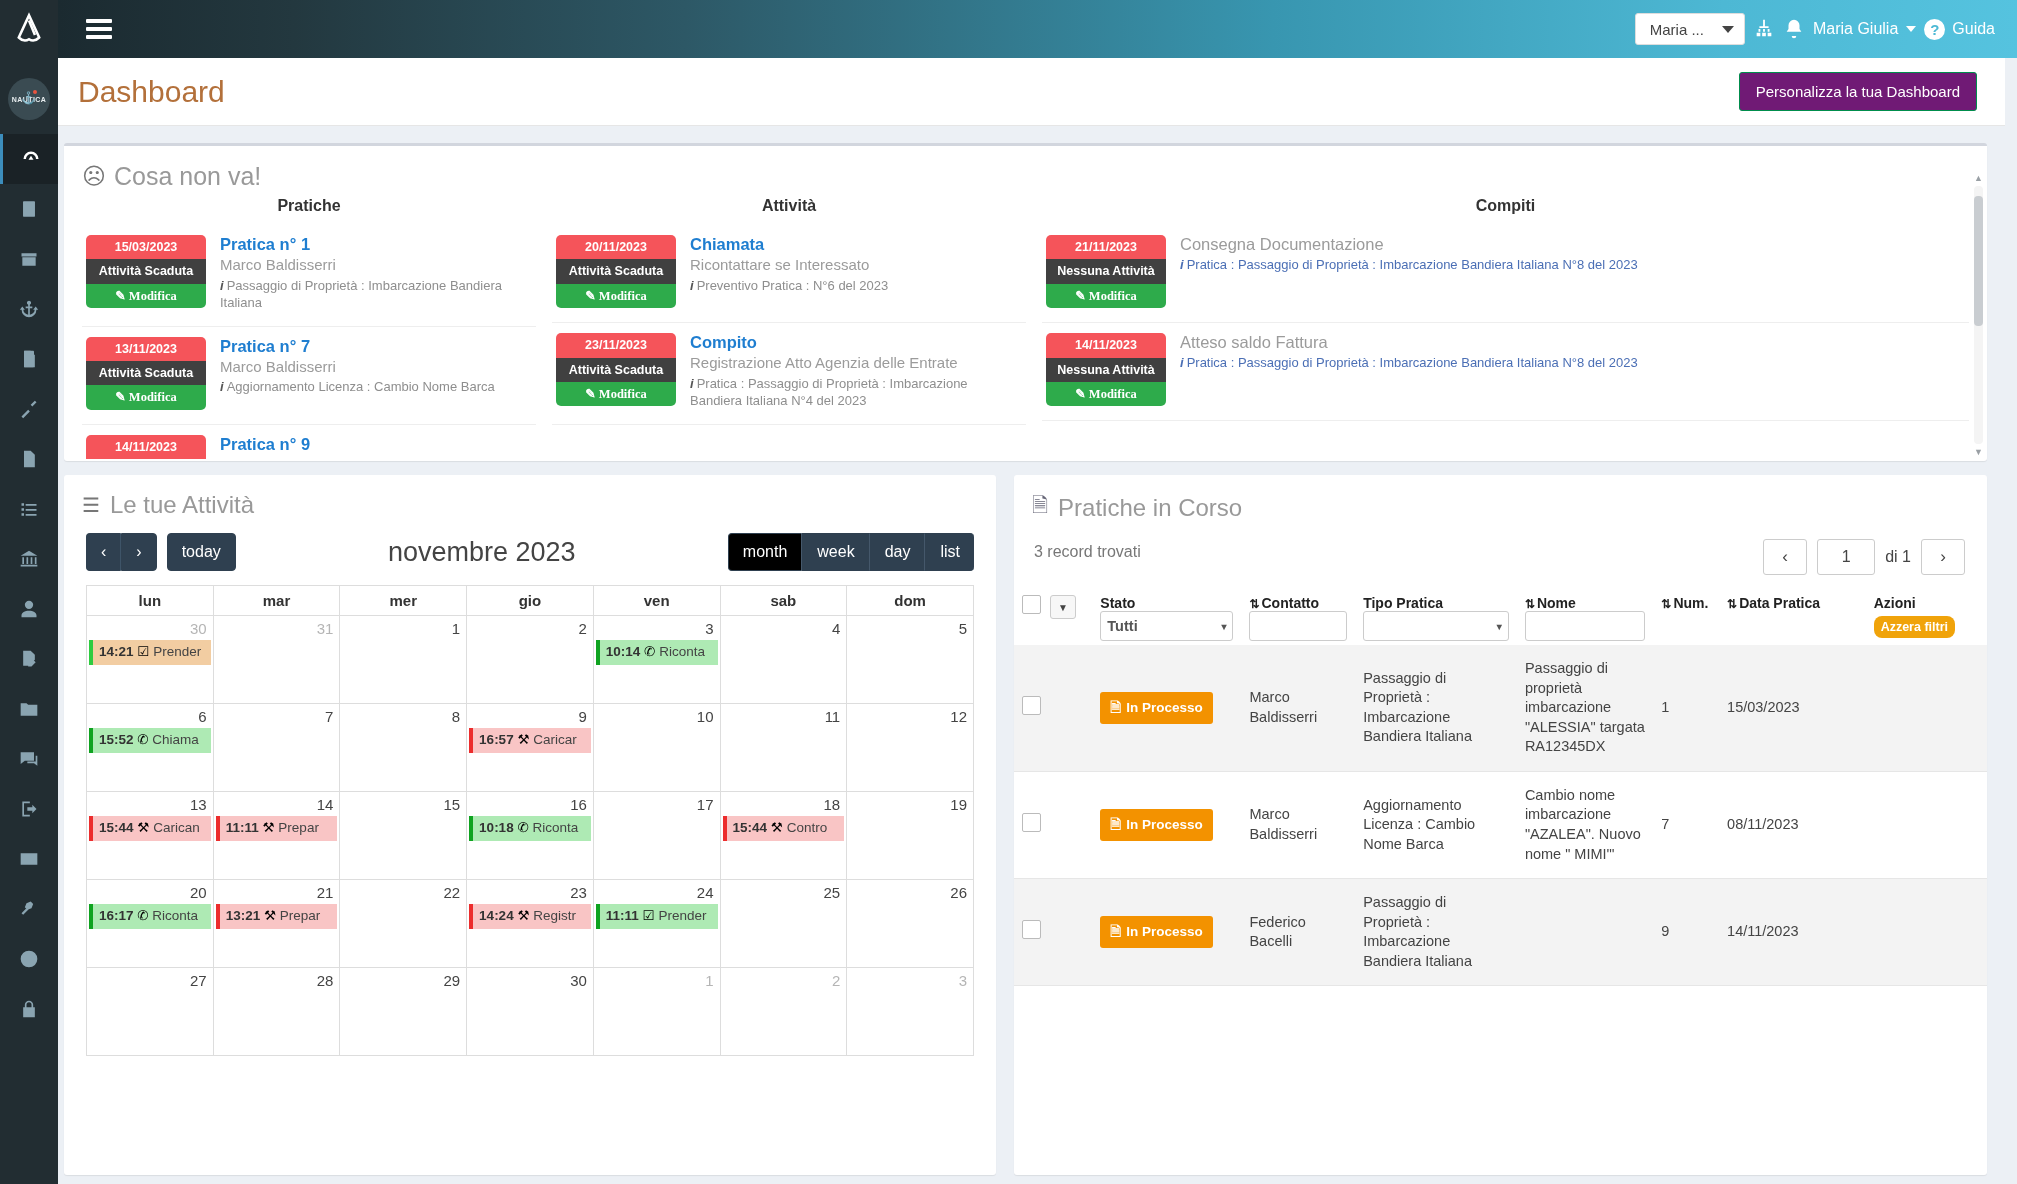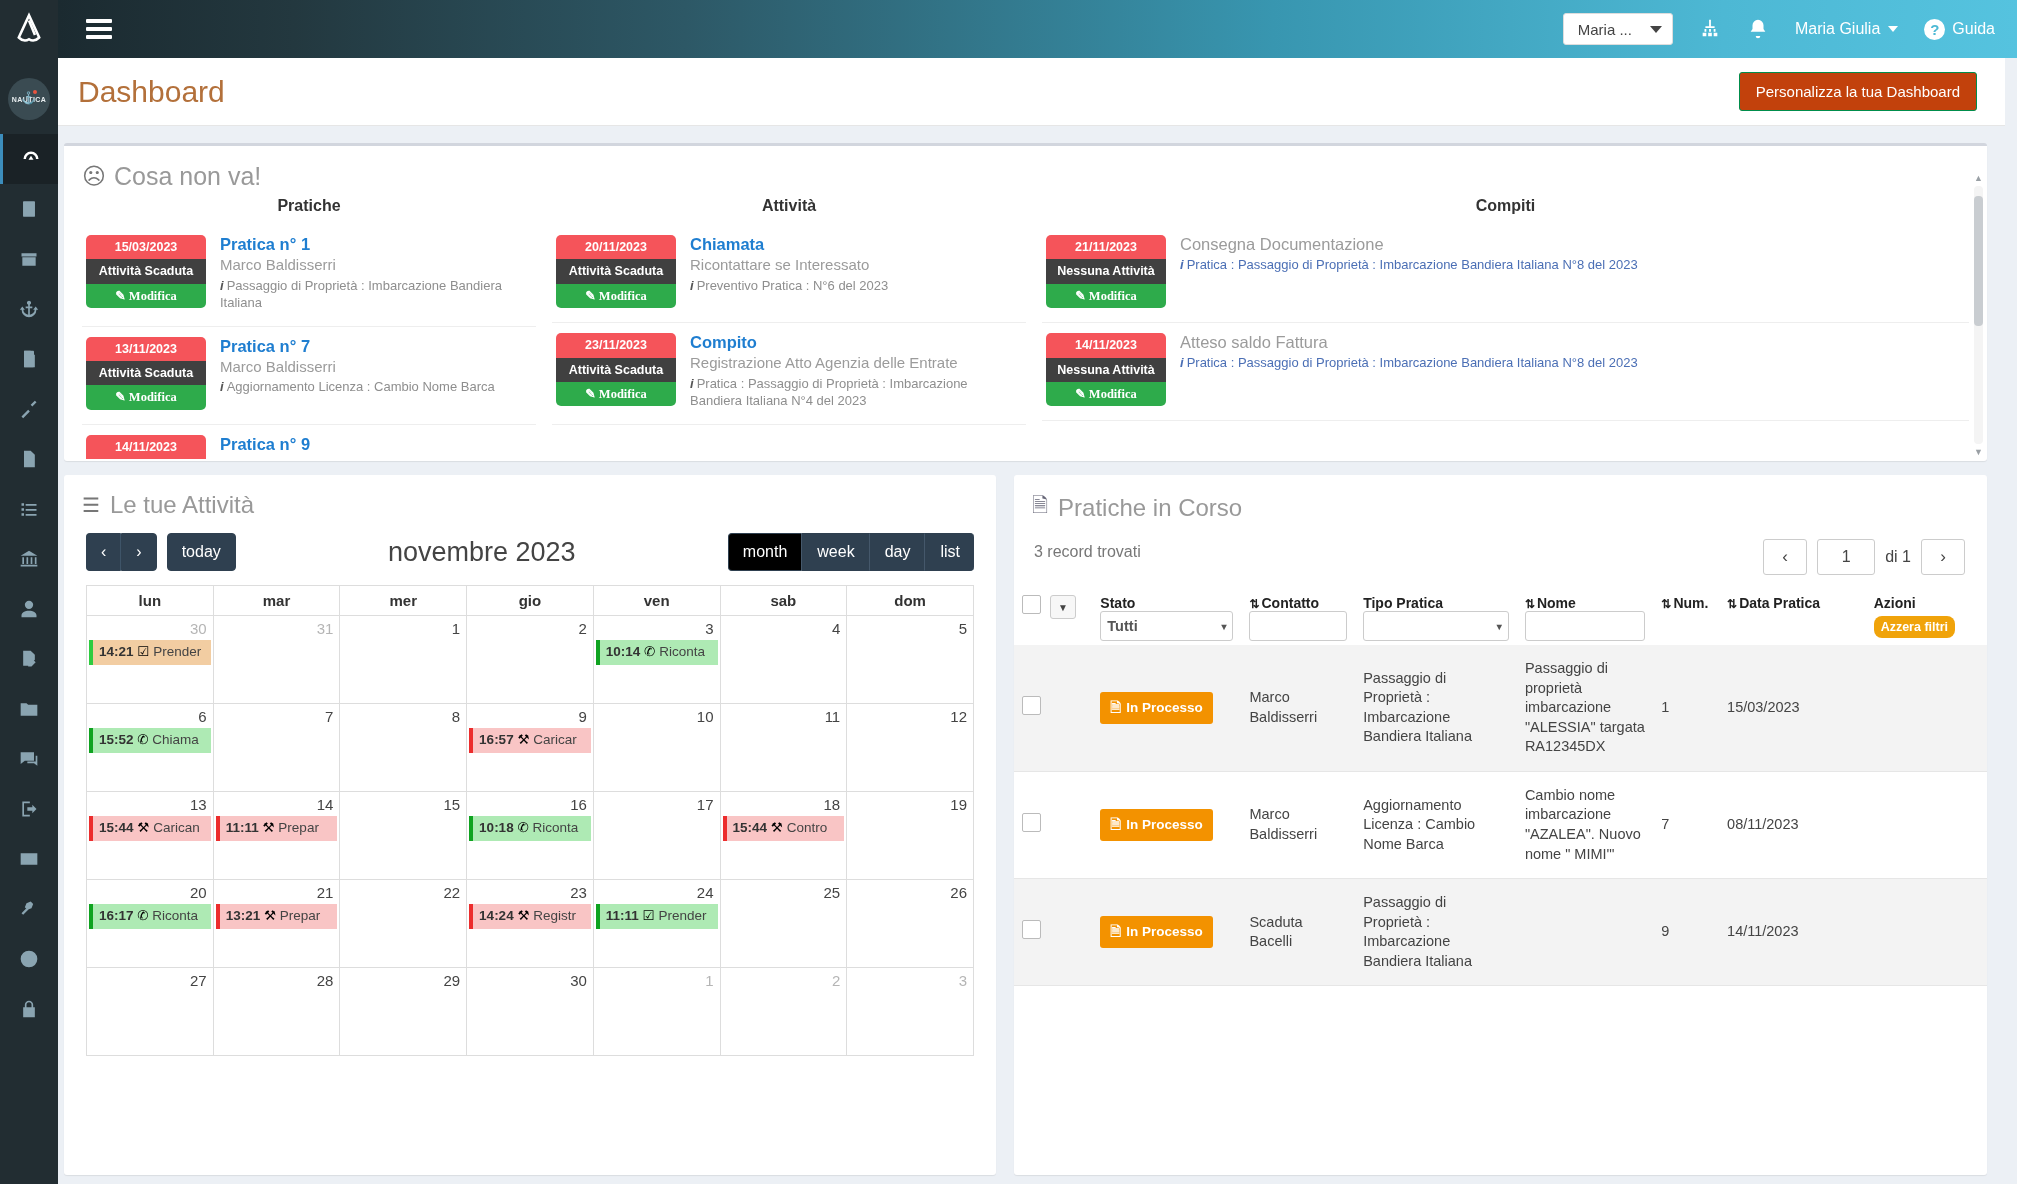--- a/index.html
+++ b/index.html
@@ -59,21 +59,21 @@
     display: flex; align-items: center;
     z-index: 25;
   }
   #hamburger {
     width: 26px; margin-left: 28px; cursor: pointer;
   }
   #hamburger .bar {
     height: 4px; background: #fff; margin: 4px 0; border-radius: 1px;
   }
   #topbar-right {
-    margin-left: auto; display: flex; align-items: center; gap: 26px; padding-right: 22px;
+    margin-left: auto; display: flex; align-items: center; gap: 8px; padding-right: 22px;
   }
   #client-select {
     background: #fff; border-radius: 3px; height: 32px;
     display: flex; align-items: center; gap: 18px;
     padding: 0 10px 0 14px; font-size: 15px; color: #444;
     border: 1px solid #ddd; cursor: pointer;
   }
   #client-select .caret {
     width: 0; height: 0; border-left: 6px solid transparent;
     border-right: 6px solid transparent; border-top: 7px solid #444;
@@ -97,21 +97,21 @@
     width: 1959px; height: 1126px;
     background: #ecf0f5;
     overflow: hidden;
   }
   #page-head {
     background: #fff; height: 68px; display: flex; align-items: center;
     padding: 0 28px 0 32px; border-bottom: 1px solid #e6e6e6;
   }
   #page-title { font-size: 30px; color: #b3703a; font-weight: normal; }
   #customize-btn {
-    margin-left: auto; background: #c2410c; color: #fff;
+    margin-left: auto; background: #701a75; color: #fff;
     border: 1px solid #008d4c; border-radius: 3px;
     font-size: 15px; padding: 10px 16px; cursor: pointer;
   }
 
   
   #panel-issues {
     position: relative;
     margin: 17px 18px 0 18px;
     background: #fff; border-top: 3px solid #d2d6de;
     border-radius: 3px; height: 318px; overflow: hidden;
@@ -784,21 +784,21 @@
               <td>7</td>
               <td>08/11/2023</td>
               <td></td>
             </tr>
             <tr class="alt">
               <td><span class="chk"></span></td>
               <td><span class="status-btn">
                   <span>🗎</span>
                   <span>In Processo</span>
                 </span></td>
-              <td>Scaduta Bacelli</td>
+              <td>Federico Bacelli</td>
               <td>Passaggio di Proprietà : Imbarcazione Bandiera Italiana</td>
               <td></td>
               <td>9</td>
               <td>14/11/2023</td>
               <td></td>
             </tr>
           </tbody>
       </table>
     </div>
   </div>

